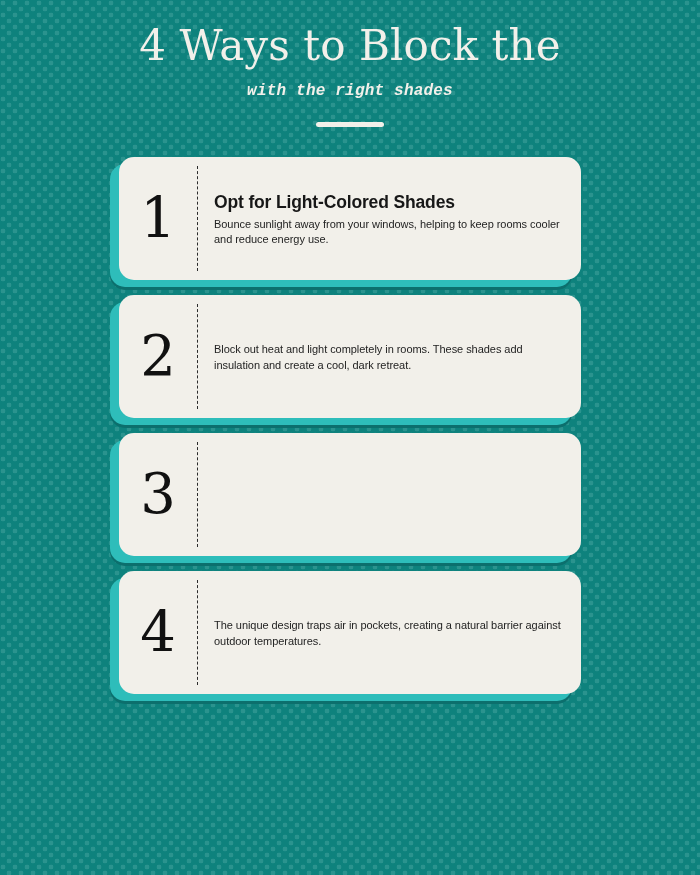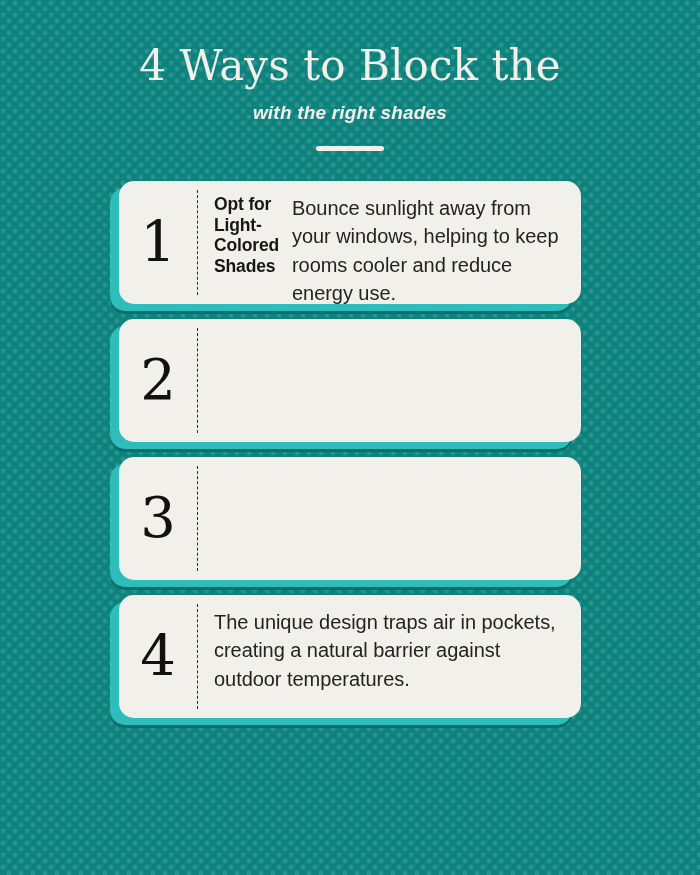--- a/index.html
+++ b/index.html
@@ -31,41 +31,41 @@
 
   #page {
     position:relative;
     z-index:1;
     width:700px;
     height:875px;
   }
 
   
   #header {
-    padding-top:44px;
+    padding-top:24px;
     text-align:center;
   }
 
   #page-title {
     font-family:"DejaVu Serif", "Liberation Serif", serif;
     color:#f2f0ea;
     font-size:42px;
     line-height:1.07;
     letter-spacing:0.1px;
     font-weight:400;
     padding:0 60px;
   }
   #page-title .tl { display:block; }
 
   #page-subtitle {
     margin-top:13px;
-    font-family:Liberation Sans, sans-serif;
+    font-family:Liberation Mono, monospace;
     font-style:italic;
     font-weight:bold;
-    font-size:19px;
+    font-size:16px;
     color:#f2f0ea;
     letter-spacing:0.2px;
   }
 
   #title-divider {
     width:68px;
     height:5px;
     border-radius:3px;
     background:#f2f0ea;
     margin:22px auto 0 auto;
@@ -138,37 +138,37 @@
     flex:0 0 0;
     border-left:1.4px dashed #2b2b2b;
     margin:9px 0 9px 0;
     align-self:stretch;
   }
 
   .card-body {
     flex:1 1 auto;
     padding:13px 15px 10px 16px;
     display:flex;
-    flex-direction:row;
+    flex-direction:column;
     justify-content:center;
   }
 
   .card-heading {
     font-family:"Liberation Sans", sans-serif;
     font-weight:bold;
     font-size:17.5px;
     color:#171717;
     letter-spacing:-0.15px;
     line-height:1.18;
     margin-bottom:4px;
   }
 
   .card-text {
     font-family:"Liberation Sans", sans-serif;
-    font-size:20px;
+    font-size:11px;
     line-height:1.42;
     color:#232323;
     letter-spacing:-0.05px;
   }
 </style>
 </head>
 <body>
 
 <div id="dot-texture"></div>
 
@@ -201,20 +201,21 @@
 
     <div class="card-wrap">
       <div class="card-shadow-back"></div>
       <div class="card-shadow-front"></div>
       <div class="card">
         <div class="card-number-col">
           <span class="card-number">2</span>
         </div>
         <div class="card-divider"></div>
         <div class="card-body">
+          <div class="card-text">Block out heat and light completely in rooms. These shades add insulation and create a cool, dark retreat.</div>
         </div>
       </div>
     </div>
 
     <div class="card-wrap">
       <div class="card-shadow-back"></div>
       <div class="card-shadow-front"></div>
       <div class="card">
         <div class="card-number-col">
           <span class="card-number">3</span>

